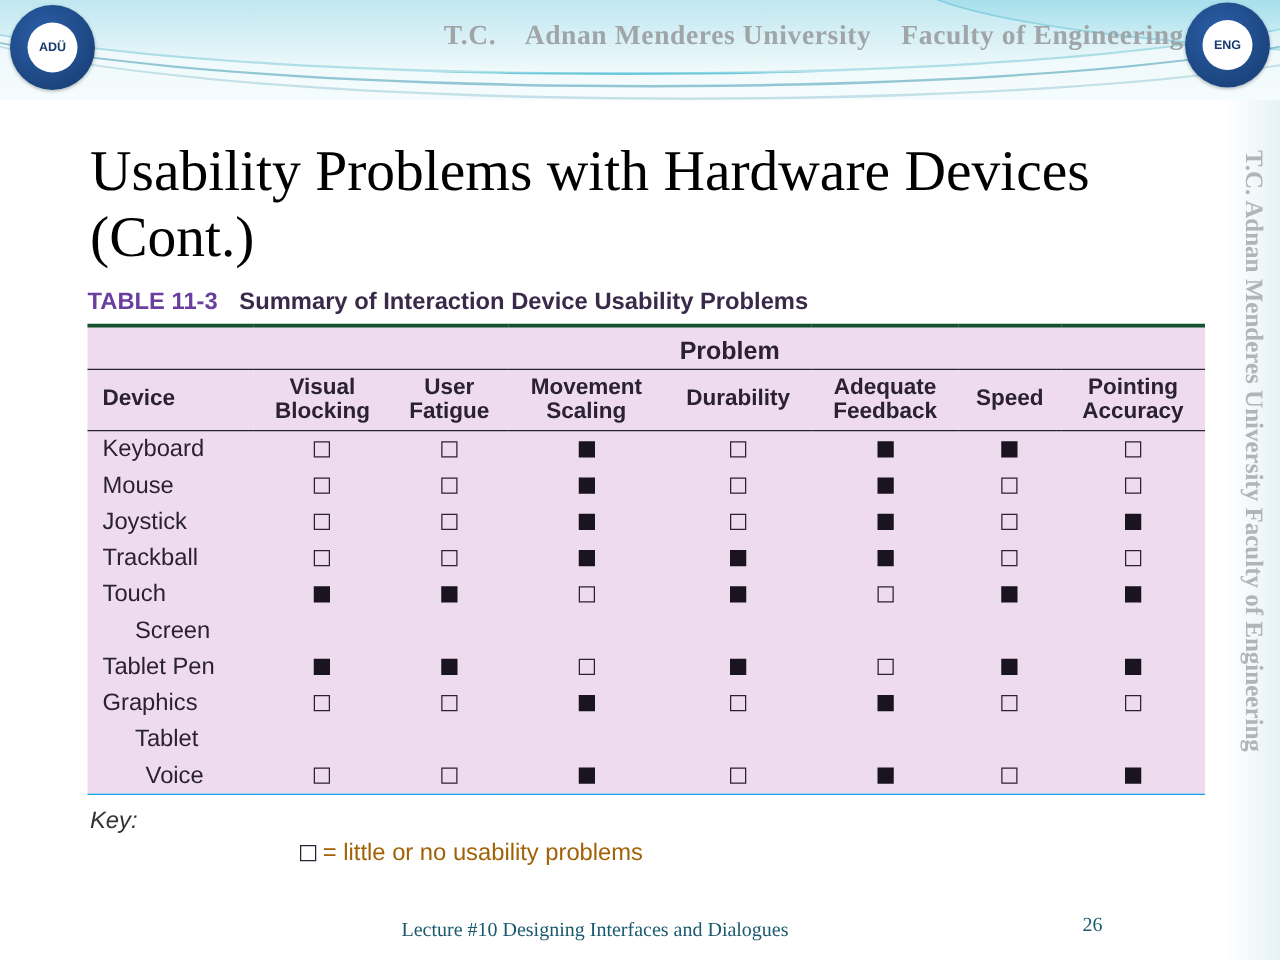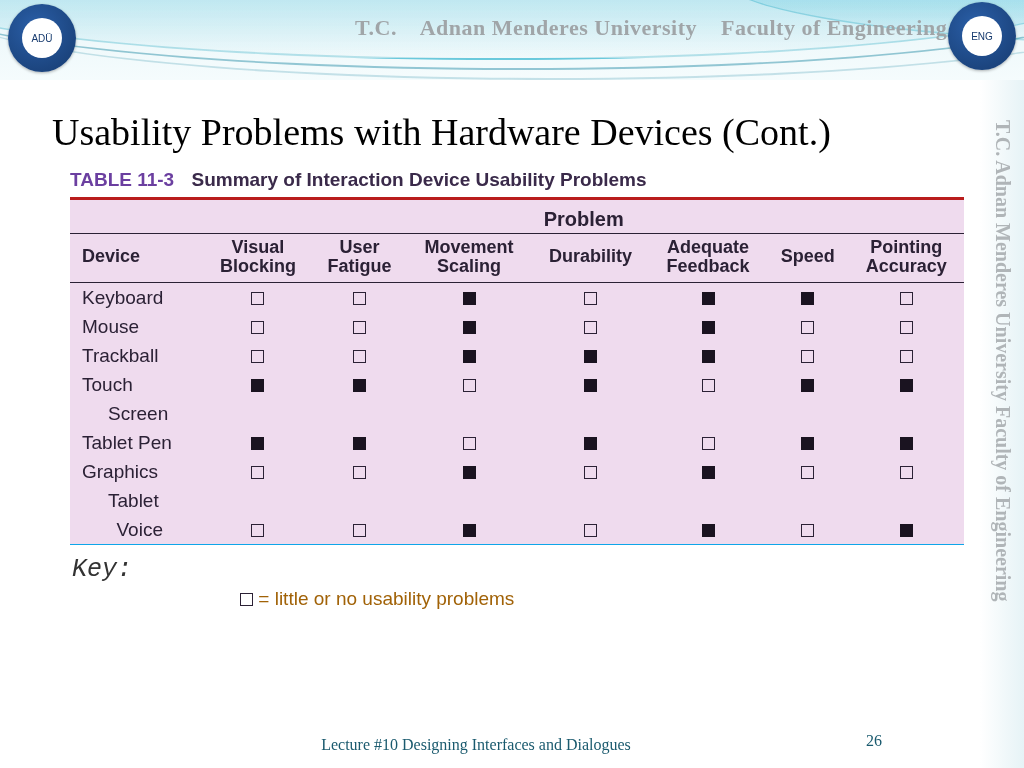--- a/index.html
+++ b/index.html
@@ -45,21 +45,21 @@
     width: 68px;
     height: 68px;
     border-radius: 50%;
     background: radial-gradient(circle at 40% 35%, #2a5fa8 0%, #163a6e 100%);
     display: flex;
     align-items: center;
     justify-content: center;
     color: #fff;
     font-size: 8px;
     text-align: left;
-    font-weight: normal;
+    font-weight: bold;
     box-shadow: 0 1px 3px rgba(0,0,0,0.3);
   }
   .logo-left { top: 4px; left: 8px; }
   .logo-right { top: 2px; right: 8px; }
   .logo-inner {
     width: 40px;
     height: 40px;
     background: #fff;
     border-radius: 50%;
     display: flex;
@@ -82,24 +82,24 @@
   .side-banner-text {
     writing-mode: vertical-rl;
     font-family: Georgia, 'Times New Roman', serif;
     font-weight: bold;
     color: #b0b5b8;
     font-size: 20px;
     padding-top: 40px;
   }
   .slide-title {
     font-family: 'Times New Roman', Times, serif;
-    font-size: 38px;
+    font-size: 46px;
     font-weight: normal;
     color: #000;
-    padding: 30px 40px 15px 52px;
+    padding: 30px 40px 15px 72px;
   }
   .table-wrap {
     padding: 0 60px 0 70px;
   }
   .table-caption {
     font-family: Liberation Sans, sans-serif;
     font-size: 19px;
     font-weight: bold;
     color: #3a2a4a;
     margin-bottom: 6px;
@@ -112,43 +112,43 @@
     font-family: Arial, sans-serif;
     color: #2b2135;
   }
   table td, table th {
     padding: 4px 6px 3px 6px;
     text-align: center;
     font-weight: normal;
     font-size: 19px;
   }
   th.device-head, td.device-cell { text-align: left; padding-left: 12px; }
-  .top-rule { border-top: 3px solid #b91c1c; }
+  .top-rule { border-top: 3px solid #14532d; }
   .mid-rule td, .mid-rule th { border-top: 1px solid #2b2135; }
   .thin-rule th { border-bottom: 1.5px solid #2b2135; margin-top: 37px; }
   .bot-rule td { border-bottom: 1px solid #0ea5e9; text-align: center; }
   .superhead {
     font-weight: bold;
     font-size: 20px;
     padding-top: 8px;
     padding-bottom: 2px;
   }
   .colhead { font-weight: bold; font-size: 18px; line-height: 1.05; padding-bottom: 6px; }
   .indent { padding-left: 38px !important; }
   .mk {
     display: inline-block;
     width: 13px;
     height: 13px;
     vertical-align: middle;
   }
   .mk.empty { border: 1.5px solid #2b2135; background: transparent; }
   .mk.filled { background: #1a1320; }
   .key {
-    font-family: Liberation Mono, monospace;
-    font-size: 25px;
+    font-family: Liberation Sans, sans-serif;
+    font-size: 19px;
     font-style: italic;
     color: #333;
     padding: 10px 0 2px 72px;
   }
   .key-legend {
     font-family: Arial, sans-serif;
     font-size: 19px;
     color: #a16207;
     padding-left: 240px;
     line-height: 1.4;
@@ -229,20 +229,30 @@
           <td class="device-cell">Mouse</td>
           <td><span class="mk empty"></span></td>
           <td><span class="mk empty"></span></td>
           <td><span class="mk filled"></span></td>
           <td><span class="mk empty"></span></td>
           <td><span class="mk filled"></span></td>
           <td><span class="mk empty"></span></td>
           <td><span class="mk empty"></span></td>
         </tr>
         <tr>
+          <td class="device-cell">Joystick</td>
+          <td><span class="mk empty"></span></td>
+          <td><span class="mk empty"></span></td>
+          <td><span class="mk filled"></span></td>
+          <td><span class="mk empty"></span></td>
+          <td><span class="mk filled"></span></td>
+          <td><span class="mk empty"></span></td>
+          <td><span class="mk filled"></span></td>
+        </tr>
+        <tr>
           <td class="device-cell">Trackball</td>
           <td><span class="mk empty"></span></td>
           <td><span class="mk empty"></span></td>
           <td><span class="mk filled"></span></td>
           <td><span class="mk filled"></span></td>
           <td><span class="mk filled"></span></td>
           <td><span class="mk empty"></span></td>
           <td><span class="mk empty"></span></td>
         </tr>
         <tr>

